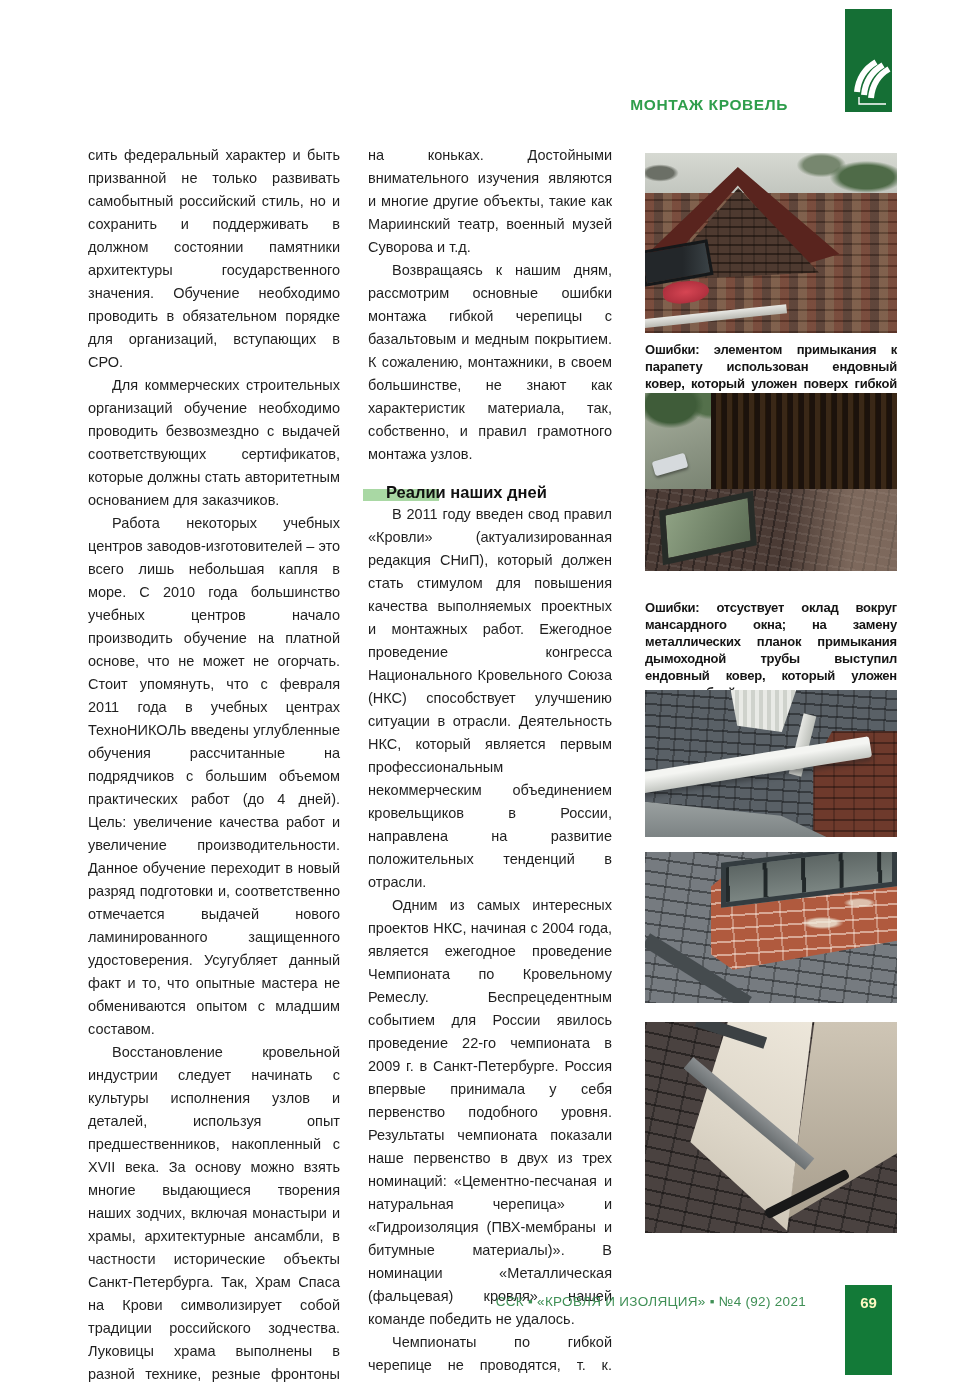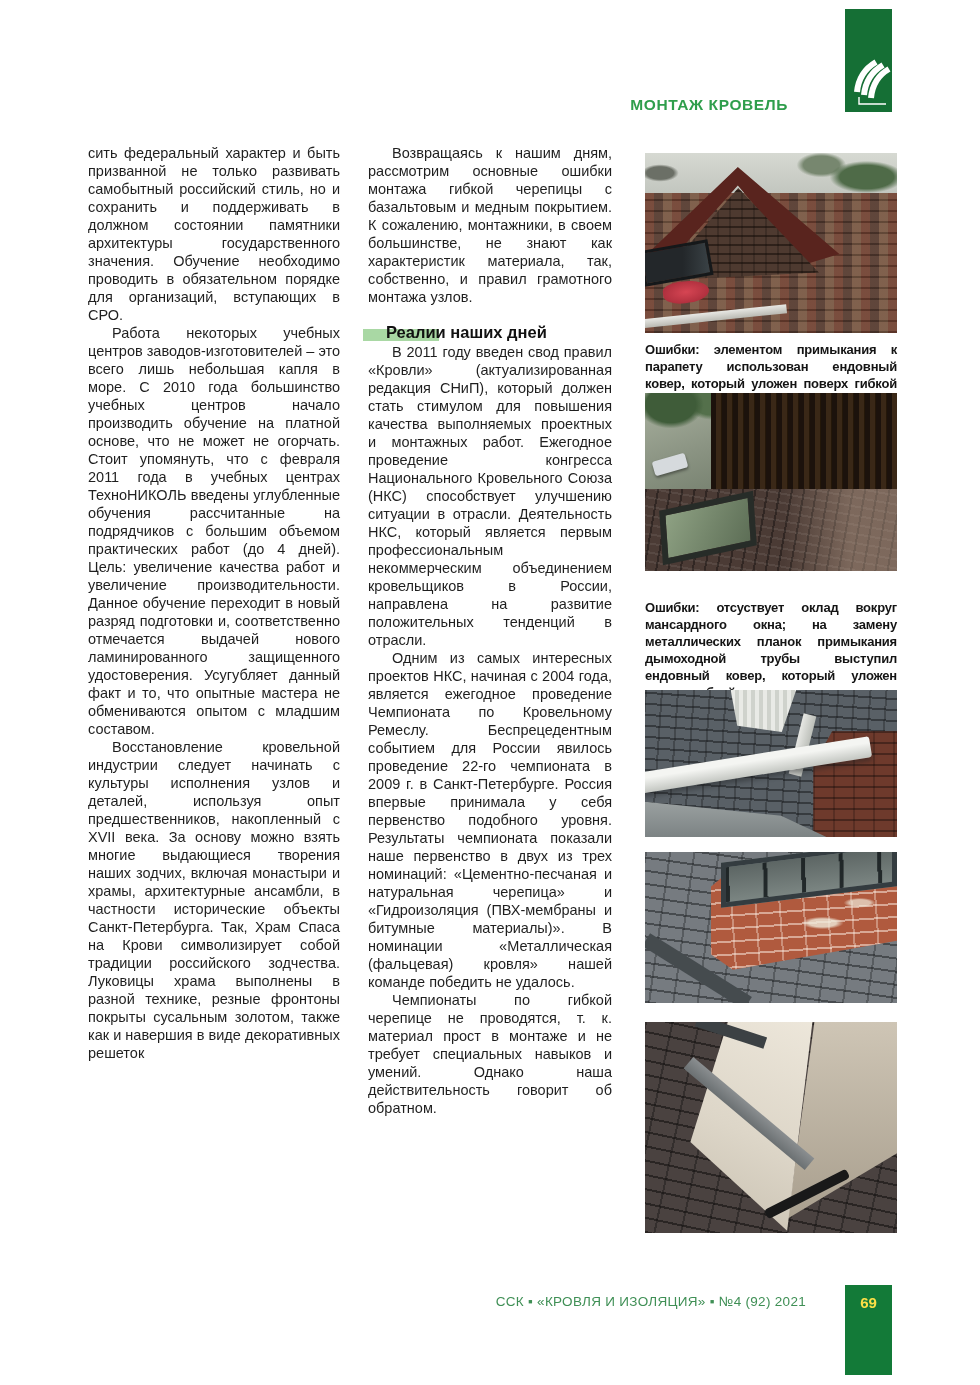--- a/index.html
+++ b/index.html
@@ -8,21 +8,21 @@
 
   
   .section-title{position:absolute;top:96px;right:157px;font-size:15.5px;font-weight:bold;
                  letter-spacing:.6px;color:#2f9e4c;}
   .logo-box{position:absolute;left:845px;top:9px;width:47px;height:103px;background:#156f35;}
 
   
   .col{position:absolute;top:144px;text-align:justify;}
   .col-left{left:88px;width:252px;}
   .col-mid{left:368px;width:244px;}
-  .col p{margin:0;text-indent:24px;font-size:14.5px;line-height:18px;hyphens:auto;}
+  .col p{margin:0;text-indent:24px;font-size:14.5px;line-height:23px;hyphens:auto;}
   .col p.noindent{text-indent:0;}
 
   .heading{position:relative;margin:15px 0 0 0;padding-left:18px;font-size:16.5px;
            font-weight:bold;color:#111;line-height:22px;}
   .heading .hl{position:absolute;left:-5px;bottom:2px;width:76px;height:12px;
                background:#a9d8a4;z-index:0;}
   .heading .ht{position:relative;z-index:1;}
 
   
   .photo{position:absolute;left:645px;width:252px;overflow:hidden;background:#888;}
@@ -127,44 +127,46 @@
   .p5-flash-left{position:absolute;left:10%;top:40%;width:158px;height:15px;transform:rotate(40deg);
     background:linear-gradient(#8a8e90,#6b7072);}
   .p5-caulk{position:absolute;left:46%;top:79%;width:92px;height:10px;transform:rotate(-27deg);
     background:#191919;border-radius:4px;}
 
   
   .journal-line{position:absolute;top:1294px;right:139px;font-size:13.5px;letter-spacing:.3px;
     color:#3f8f55;}
   .page-number-box{position:absolute;left:845px;top:1285px;width:47px;height:90px;
     background:#137a38;text-align:center;}
-  .page-number-box span{display:inline-block;margin-top:9px;font-size:15px;font-weight:bold;color:#fde047;}
+  .page-number-box span{display:inline-block;margin-top:9px;font-size:15px;font-weight:bold;color:#fef9c3;}
 </style>
 </head>
 <body>
 
 <div class="page">
 
   <div class="section-title">МОНТАЖ КРОВЕЛЬ</div>
   <div class="logo-box">
     <svg width="47" height="103" viewBox="0 0 47 103" xmlns="http://www.w3.org/2000/svg">
       <path d="M12 83 Q14 63 31 53" stroke="#ffffff" stroke-width="6" fill="none"></path>
       <path d="M19 86 Q21 66 38 56" stroke="#ffffff" stroke-width="6" fill="none"></path>
       <path d="M26 89 Q28 69 44 60" stroke="#ffffff" stroke-width="6" fill="none"></path>
       <path d="M14 88 L14 95 L41 95" stroke="#ffffff" stroke-width="1.4" fill="none"></path>
     </svg>
   </div>
 
   <div class="col col-left">
     <p class="noindent">сить федеральный характер и быть призванной не только развивать самобытный российский стиль, но и сохранить и поддерживать в должном состоянии памятники архитектуры государственного значения. Обучение необходимо проводить в обязательном порядке для организаций, вступающих в СРО.</p>
+    <p>Для коммерческих строительных организаций обучение необходимо проводить безвозмездно с выдачей соответствующих сертификатов, которые должны стать авторитетным основанием для заказчиков.</p>
     <p>Работа некоторых учебных центров заводов-изготовителей – это всего лишь небольшая капля в море. С 2010 года большинство учебных центров начало производить обучение на платной основе, что не может не огорчать. Стоит упомянуть, что с февраля 2011 года в учебных центрах ТехноНИКОЛЬ введены углубленные обучения рассчитанные на подрядчиков с большим объемом практических работ (до 4 дней). Цель: увеличение качества работ и увеличение производительности. Данное обучение переходит в новый разряд подготовки и, соответственно отмечается выдачей нового ламинированного защищенного удостоверения. Усугубляет данный факт и то, что опытные мастера не обмениваются опытом с младшим составом.</p>
     <p>Восстановление кровельной индустрии следует начинать с культуры исполнения узлов и деталей, используя опыт предшественников, накопленный с XVII века. За основу можно взять многие выдающиеся творения наших зодчих, включая монастыри и храмы, архитектурные ансамбли, в частности исторические объекты Санкт-Петербурга. Так, Храм Спаса на Крови символизирует собой традиции российского зодчества. Луковицы храма выполнены в разной технике, резные фронтоны покрыты сусальным золотом, также как и навершия в виде декоративных решеток</p>
   </div>
 
   <div class="col col-mid">
+    <p class="noindent">на коньках. Достойными внимательного изучения являются и многие другие объекты, такие как Мариинский театр, военный музей Суворова и т.д.</p>
     <p>Возвращаясь к нашим дням, рассмотрим основные ошибки монтажа гибкой черепицы с базальтовым и медным покрытием. К сожалению, монтажники, в своем большинстве, не знают как характеристик материала, так, собственно, и правил грамотного монтажа узлов.</p>
 
     <div class="heading">
       <span class="hl"></span>
       <span class="ht">Реалии наших дней</span>
     </div>
 
     <p>В 2011 году введен свод правил «Кровли» (актуализированная редакция СНиП), который должен стать стимулом для повышения качества выполняемых проектных и монтажных работ. Ежегодное проведение конгресса Национального Кровельного Союза (НКС) способствует улучшению ситуации в отрасли. Деятельность НКС, который является первым профессиональным некоммерческим объединением кровельщиков в России, направлена на развитие положительных тенденций в отрасли.</p>
     <p>Одним из самых интересных проектов НКС, начиная с 2004 года, является ежегодное проведение Чемпионата по Кровельному Ремеслу. Беспрецедентным событием для России явилось проведение 22-го чемпионата в 2009 г. в Санкт-Петербурге. Россия впервые принимала у себя первенство подобного уровня. Результаты чемпионата показали наше первенство в двух из трех номинаций: «Цементно-песчаная и натуральная черепица» и «Гидроизоляция (ПВХ-мембраны и битумные материалы)». В номинации «Металлическая (фальцевая) кровля» нашей команде победить не удалось.</p>
     <p>Чемпионаты по гибкой черепице не проводятся, т. к. материал прост в монтаже и не требует специальных навыков и умений. Однако наша действительность говорит об обратном.</p>

